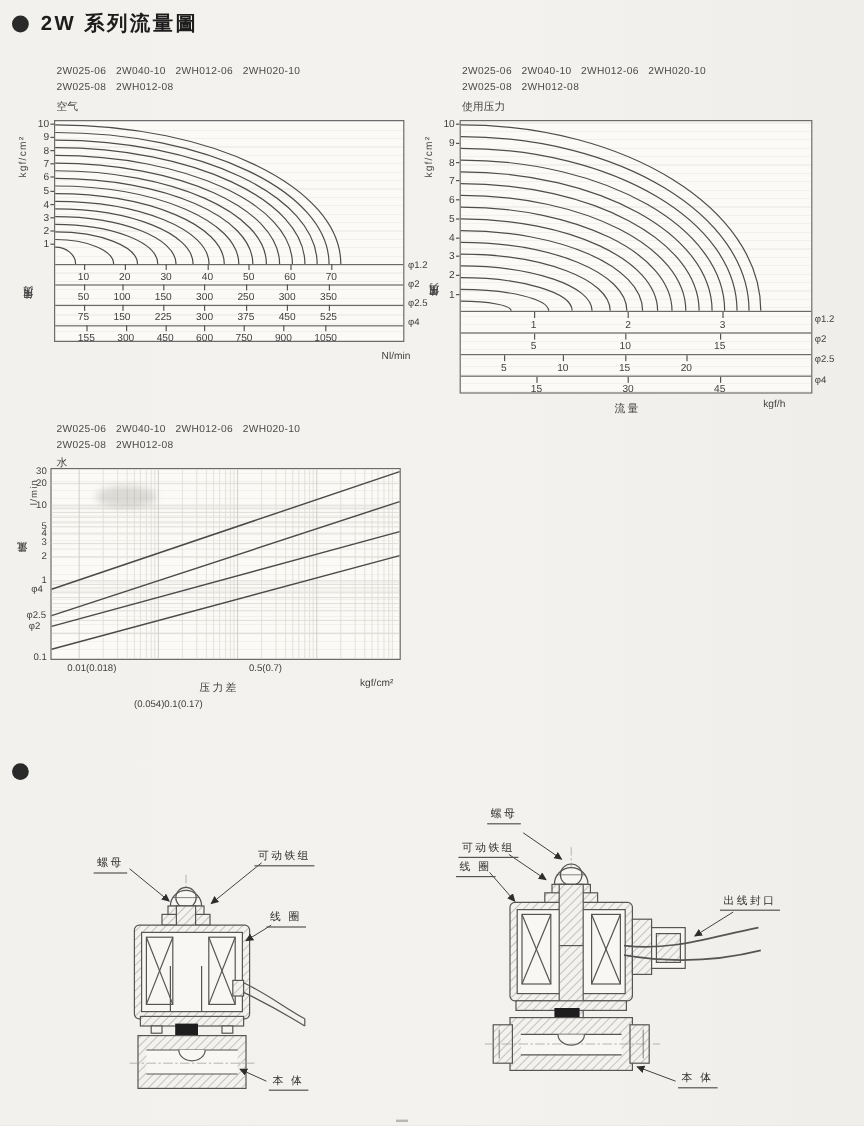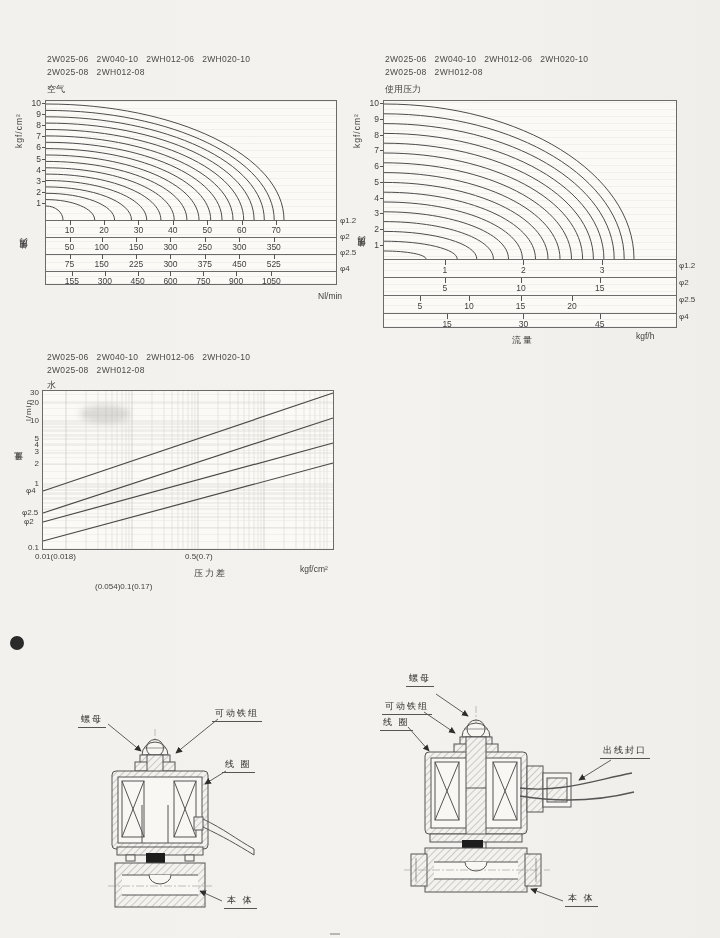--- a/index.html
+++ b/index.html
@@ -24,21 +24,21 @@
   .tick::before{content:'';position:absolute;top:-3px;left:50%;width:1px;height:5px;background:#555;}
   .ycol{position:absolute;display:flex;flex-direction:column;justify-content:space-between;align-items:flex-end;}
   .ycol .tick{padding:0;font-size:8.5px;}
   .ycol .tick::before{display:none;}
   .ycol .tick::after{content:'';position:absolute;right:-5px;top:50%;width:4px;height:1px;background:#555;}
   .vtext{position:absolute;writing-mode:vertical-rl;transform:rotate(180deg);font-size:8.5px;color:#454545;letter-spacing:1px;}
   .phi{position:absolute;font-size:8px;color:#3f3f3f;}
   .unit{position:absolute;font-size:8.5px;color:#3f3f3f;}
   .axlab{position:absolute;font-size:9px;color:#3f3f3f;letter-spacing:2px;}
   .wytick{position:absolute;font-size:8px;color:#3f3f3f;text-align:right;width:20px;}
-  .wxtick{position:absolute;font-size:8px;color:#3f3f3f;text-align:left;}
+  .wxtick{position:absolute;font-size:8px;color:#3f3f3f;text-align:right;}
   .vlabel{position:absolute;font-size:9px;color:#2e2e2e;letter-spacing:2px;border-bottom:1px solid #555;padding:0 3px 1px 3px;white-space:pre;}
   .smudge{position:absolute;border-radius:50%;filter:blur(3px);background:rgba(140,138,128,.28);}
   .artifact{position:absolute;background:#b9b7b1;}
   svg{overflow:visible;}
 </style>
 </head>
 <body>
 
 <div class="page">
 
@@ -49,20 +49,24 @@
         <rect width="5" height="5" fill="#f3f2ee"></rect>
         <line x1="0" y1="0" x2="0" y2="5" stroke="#8b8b8b" stroke-width="0.8"></line>
       </pattern>
       <marker id="arw" markerWidth="9" markerHeight="9" refX="7.5" refY="4" orient="auto">
         <path d="M0 0 L8.5 4 L0 8 z" fill="#2e2e2e"></path>
       </marker>
     </defs>
   </svg>
 
   
+  <div class="sec-title" style="left:10px;top:8px;">
+    <span class="bullet"></span>
+    <span>2W 系列流量圖</span>
+  </div>
 
   
   <div class="models" style="left:47px;top:53px;"><span>2W025-06   2W040-10   2WH012-06   2WH020-10</span><br><span>2W025-08   2WH012-08</span></div>
   <div class="medium" style="left:47px;top:83px;">空气</div>
   <div class="vtext" style="left:14px;top:102px;height:46px;">kgf/cm²</div>
   <div class="ycol" style="left:25px;top:98px;width:16px;height:110px;">
       <span class="tick">10</span>
       <span class="tick">9</span>
       <span class="tick">8</span>
       <span class="tick">7</span>
@@ -302,21 +306,21 @@
       <line x1="0" y1="100" x2="290" y2="2" stroke="#4a4a4a" stroke-width="1.2"></line>
       <line x1="0" y1="122" x2="290" y2="27" stroke="#4a4a4a" stroke-width="1.2"></line>
       <line x1="0" y1="131" x2="290" y2="52" stroke="#4a4a4a" stroke-width="1.2"></line>
       <line x1="0" y1="150" x2="290" y2="72" stroke="#4a4a4a" stroke-width="1.2"></line>
     </svg>
   </div>
 
   <div class="wxtick" style="left:35px;top:552px;width:62px;">0.01(0.018)</div>
   <div class="wxtick" style="left:95px;top:582px;width:74px;">(0.054)0.1(0.17)</div>
   <div class="wxtick" style="left:185px;top:552px;width:50px;">0.5(0.7)</div>
-  <div class="axlab" style="left:166px;top:567px;margin-left:28px;">压力差</div>
+  <div class="axlab" style="left:166px;top:567px;">压力差</div>
   <div class="unit" style="left:300px;top:564px;">kgf/cm²</div>
   <div class="smudge" style="left:80px;top:405px;width:50px;height:18px;"></div>
 
   
   <div class="sec-title" style="left:10px;top:636px;">
     <span class="bullet"></span>
   </div>
 
   
   <svg style="position:absolute;left:70px;top:705px;" width="250" height="215" viewBox="0 0 250 215">

